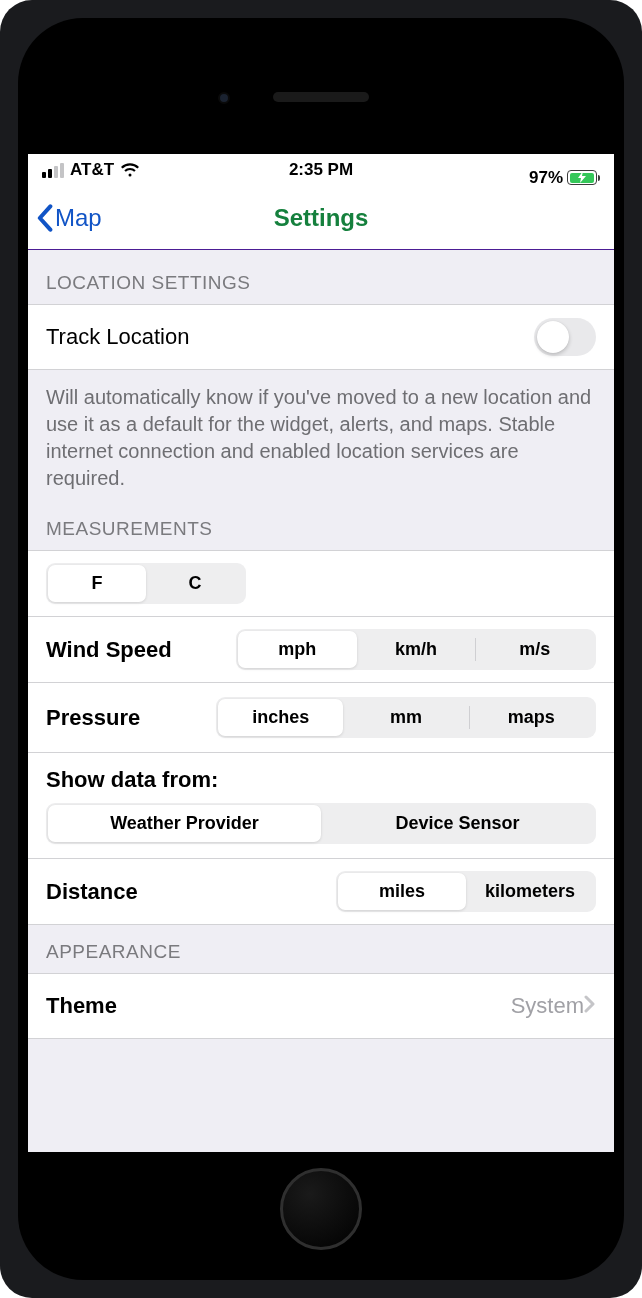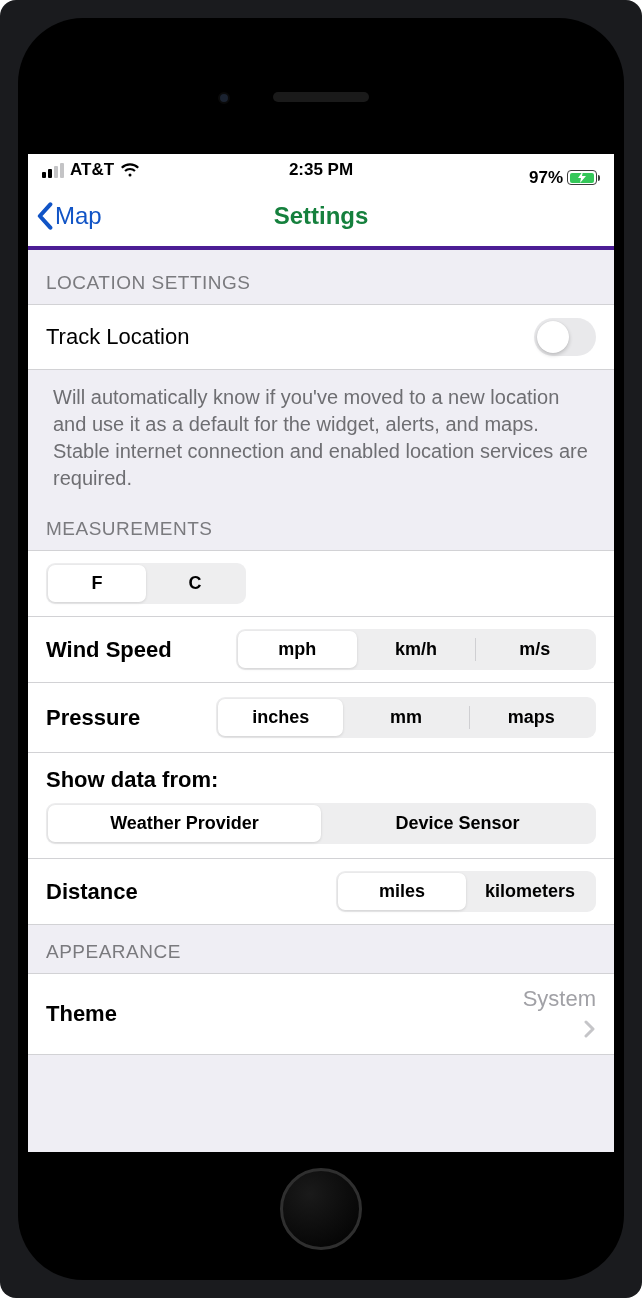--- a/index.html
+++ b/index.html
@@ -12,21 +12,21 @@
 body {
   background: #fff;
   width: 642px;
   height: 1298px;
   position: relative;
 }
 .phone-frame {
   position: absolute;
   inset: 0;
   background: #1a1b1e;
-  border-radius: 16px;
+  border-radius: 32px;
   padding: 18px;
 }
 .phone-body {
   width: 100%;
   height: 100%;
   background: #000;
   border-radius: 65px;
   padding: 10px;
   position: relative;
 }
@@ -152,21 +152,21 @@
   top: 50%;
   transform: translate(-50%, -50%);
   color: #fff;
   font-size: 10px;
 }
 
 
 .nav-bar {
   background: #fff;
   height: 64px;
-  border-bottom: 4px solid #4c1d95;
+  border-bottom: 1px solid #4c1d95;
   position: relative;
   display: flex;
   align-items: center;
 }
 .nav-back {
   display: flex;
   align-items: center;
   color: #1154c6;
   font-size: 24px;
   font-weight: 400;
@@ -191,21 +191,21 @@
 }
 .section-header {
   padding: 22px 18px 10px;
   color: #7a7a7e;
   font-size: 19px;
   font-weight: 400;
   letter-spacing: 0.5px;
 }
 .section-header.small { padding-top: 16px; }
 .footer-text {
-  padding: 14px 25px 10px;
+  padding: 14px 18px 10px;
   color: #6e6e72;
   font-size: 20px;
   line-height: 1.35;
 }
 .cell {
   background: #fff;
   border-top: 0.5px solid #d2d2d5;
   border-bottom: 0.5px solid #d2d2d5;
   min-height: 66px;
   padding: 12px 18px;
@@ -271,23 +271,22 @@
   content: "";
   position: absolute;
   left: 0;
   top: 20%;
   bottom: 20%;
   width: 1px;
   background: #cfcfd2;
 }
 .detail {
   display: flex;
-  align-items: flex-end;
-  gap: 8px;
-  flex-direction: column;
+  align-items: center;
+  gap: 0;
 }
 .chevron-right {
   color: #c5c5c8;
 }
 </style>
 </head>
 <body>
 
 <div class="phone-frame">
 

